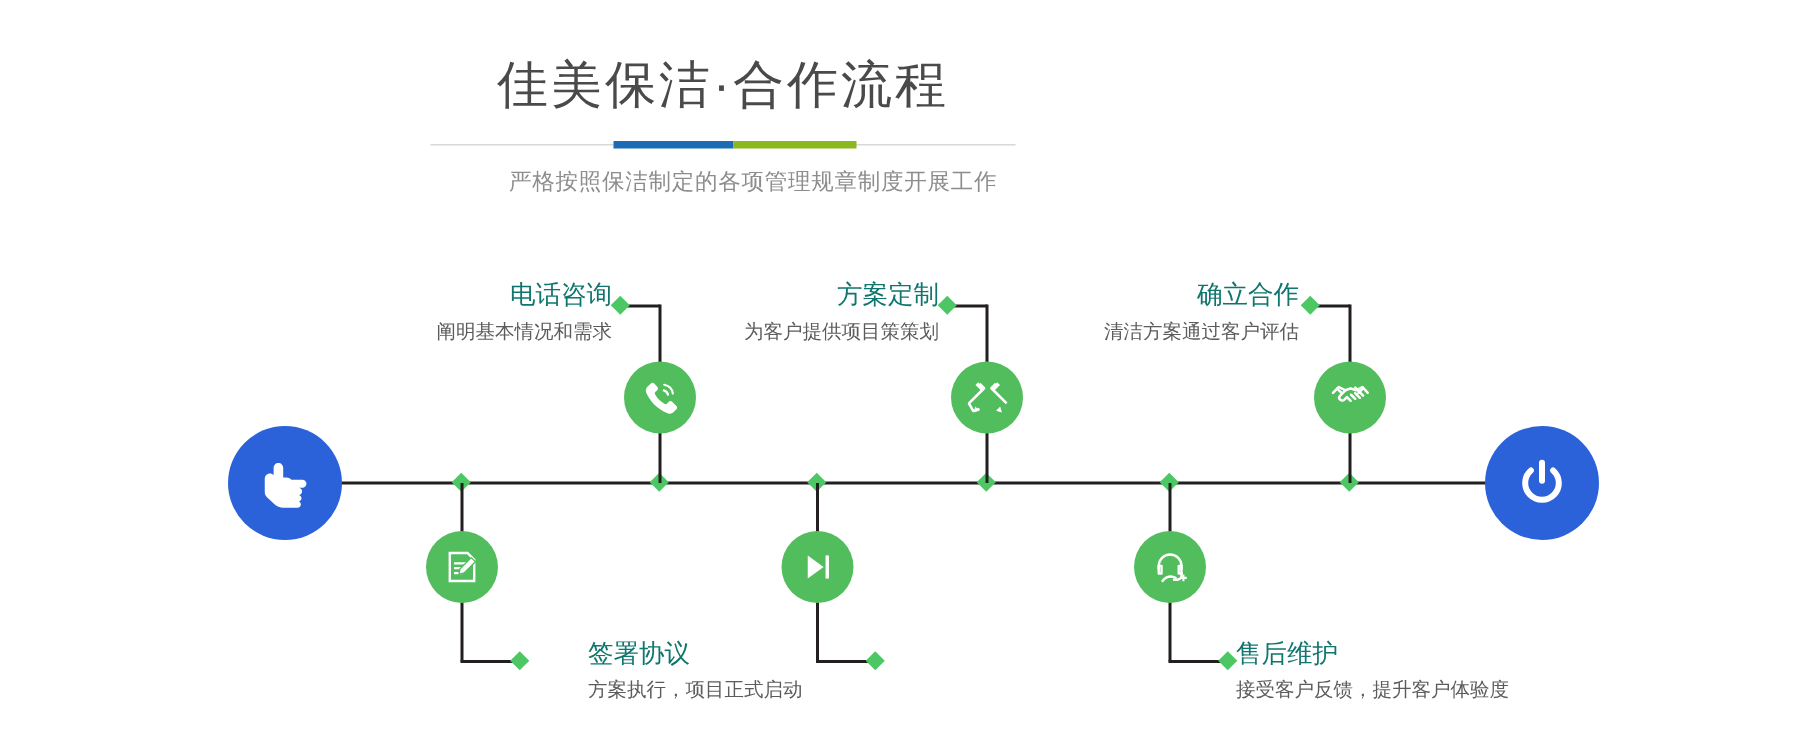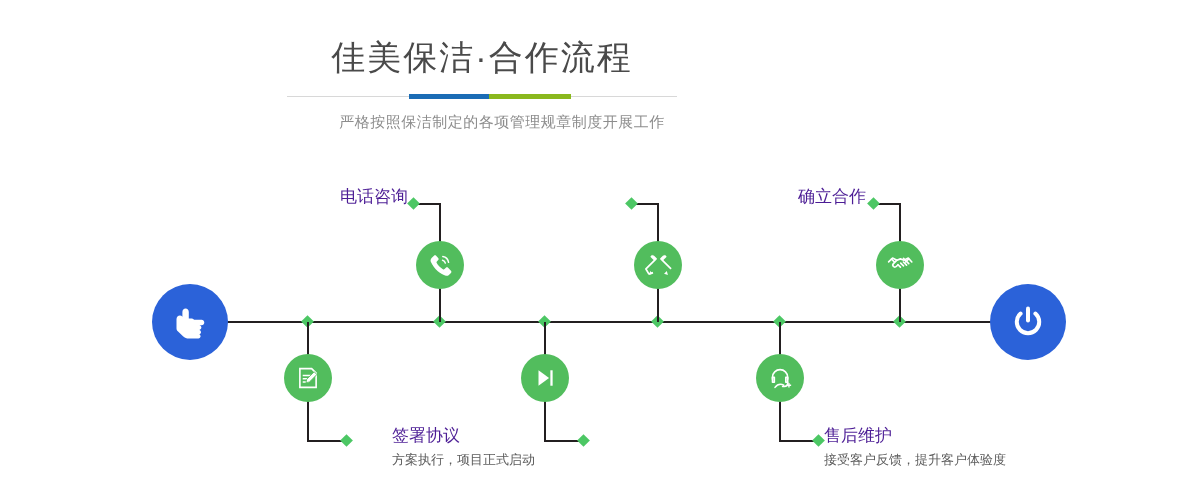--- a/index.html
+++ b/index.html
@@ -140,21 +140,21 @@
     transform: rotate(45deg);
   }
 
   
   .label {
     position: absolute;
     white-space: nowrap;
   }
   .label .lab-title {
     font-size: 17px;
-    color: #4c1d95;
+    color: #0f766e;
     line-height: 22px;
   }
   .label .lab-desc {
     font-size: 13px;
     color: #5c5c5c;
     line-height: 20px;
     margin-top: 3px;
   }
   .label.top { text-align: right; }
   .label.bottom { text-align: left; }
@@ -216,20 +216,21 @@
                 1.9 4.1 4.6 7.8 7.9 10.6 3 2.6 6.3 4.4 9.2 5.2 1.3 0.3 2.6-0.1 3.5-1l2.3-2.3c0.7-0.7 0.7-1.8 0-2.5
                 l-3.3-3.3c-0.7-0.7-1.8-0.7-2.5 0l-1.5 1.5c-0.4 0.4-1 0.5-1.5 0.3-1.6-0.8-3.1-1.9-4.4-3.2
                 -1.3-1.3-2.4-2.8-3.2-4.4-0.2-0.5-0.1-1.1 0.3-1.5l1.5-1.5c0.7-0.7 0.7-1.8 0-2.5L11.6 5.3z"></path>
           <path fill="none" stroke="#ffffff" stroke-width="1.7" stroke-linecap="round" d="M19.2 6.3c3.4 0.6 6 3.2 6.6 6.6"></path>
           <path fill="none" stroke="#ffffff" stroke-width="1.7" stroke-linecap="round" d="M18.9 10.6c1.6 0.4 2.8 1.6 3.2 3.2"></path>
         </svg>
       </span>
     </div>
     <div class="label top" style="left:203px; top:186px; width:205px;">
       <div class="lab-title">电话咨询</div>
+      <div class="lab-desc">阐明基本情况和需求</div>
     </div>
 
     <div class="vline" style="left:307px; top:322px; height:119px;"></div>
     <div class="hline" style="left:307px; top:440px; width:38px;"></div>
     <div class="diamond" style="left:342px; top:436px;"></div>
     <div class="node" style="left:284px; top:354px;">
       <span>
         <svg width="26" height="26" viewBox="0 0 32 32">
           <path fill="none" stroke="#ffffff" stroke-width="2" d="M6 4.5h14.5l5.5 5.5v17.5H6z"></path>
           <path fill="#ffffff" d="M9.5 12h11v1.9h-11zM9.5 16h11v1.9h-11zM9.5 20h7v1.9h-7z"></path>
@@ -252,20 +253,24 @@
             <path d="M9.5 4.5l3.6 3.6-12 12L4.5 26 9.5 24.5"></path>
             <path d="M22.5 4.5l-3.6 3.6 12 12"></path>
           </g>
           <path fill="#ffffff" d="M8.4 3.4l4.8 4.8-2.1 2.1-4.8-4.8z"></path>
           <path fill="#ffffff" d="M23.6 3.4l-4.8 4.8 2.1 2.1 4.8-4.8z"></path>
           <path fill="#ffffff" d="M6.2 22.6l3.2 3.2-4.6 1.4z"></path>
           <path fill="#ffffff" d="M25.8 22.6l-3.2 3.2 4.6 1.4z"></path>
         </svg>
       </span>
     </div>
+    <div class="label top" style="left:420px; top:186px; width:206px;">
+      <div class="lab-title">方案定制</div>
+      <div class="lab-desc">为客户提供项目策策划</div>
+    </div>
 
     <div class="vline" style="left:544px; top:322px; height:119px;"></div>
     <div class="hline" style="left:544px; top:440px; width:38px;"></div>
     <div class="diamond" style="left:579px; top:436px;"></div>
     <div class="node" style="left:521px; top:354px;">
       <span>
         <svg width="26" height="26" viewBox="0 0 32 32">
           <path fill="#ffffff" d="M8 6.5l13 9.5-13 9.5z"></path>
           <rect fill="#ffffff" x="22.6" y="6.5" width="2.8" height="19"></rect>
         </svg>
@@ -285,20 +290,21 @@
             <path d="M12.5 10.5l-4 4c-0.9 0.9-0.9 2.3 0 3.2 0.9 0.9 2.3 0.9 3.2 0l2-2"></path>
             <path d="M13.7 15.7l2.8 2.8M16.8 13.9l3.2 3.2M19.9 12.6l3.6 3.6"></path>
             <path d="M6.3 9.2l3.4 3.4M25.7 9.2l-3.4 3.4"></path>
             <path d="M20 8.5l6 6"></path>
           </g>
         </svg>
       </span>
     </div>
     <div class="label top" style="left:660px; top:186px; width:206px;">
       <div class="lab-title">确立合作</div>
+      <div class="lab-desc">清洁方案通过客户评估</div>
     </div>
 
     <div class="vline" style="left:779px; top:322px; height:119px;"></div>
     <div class="hline" style="left:779px; top:440px; width:38px;"></div>
     <div class="diamond" style="left:814px; top:436px;"></div>
     <div class="node" style="left:756px; top:354px;">
       <span>
         <svg width="27" height="27" viewBox="0 0 32 32">
           <g fill="none" stroke="#ffffff" stroke-width="1.9" stroke-linecap="round" stroke-linejoin="round">
             <path d="M6.5 17v-2.5a9 9 0 0 1 18 0V17"></path>

